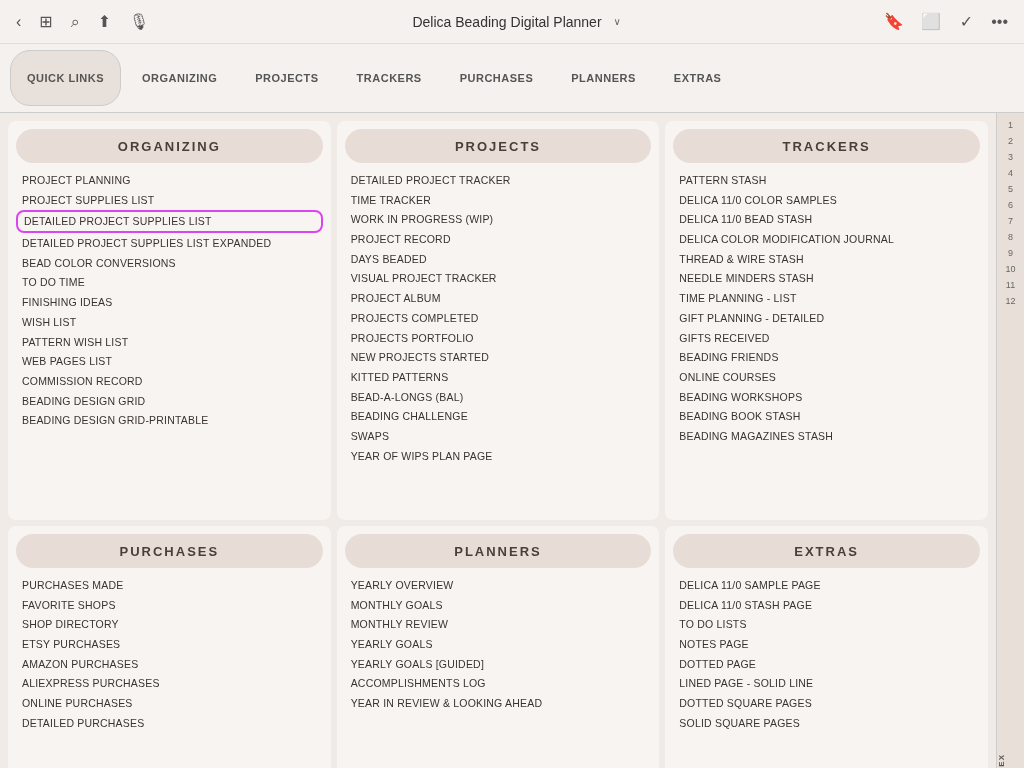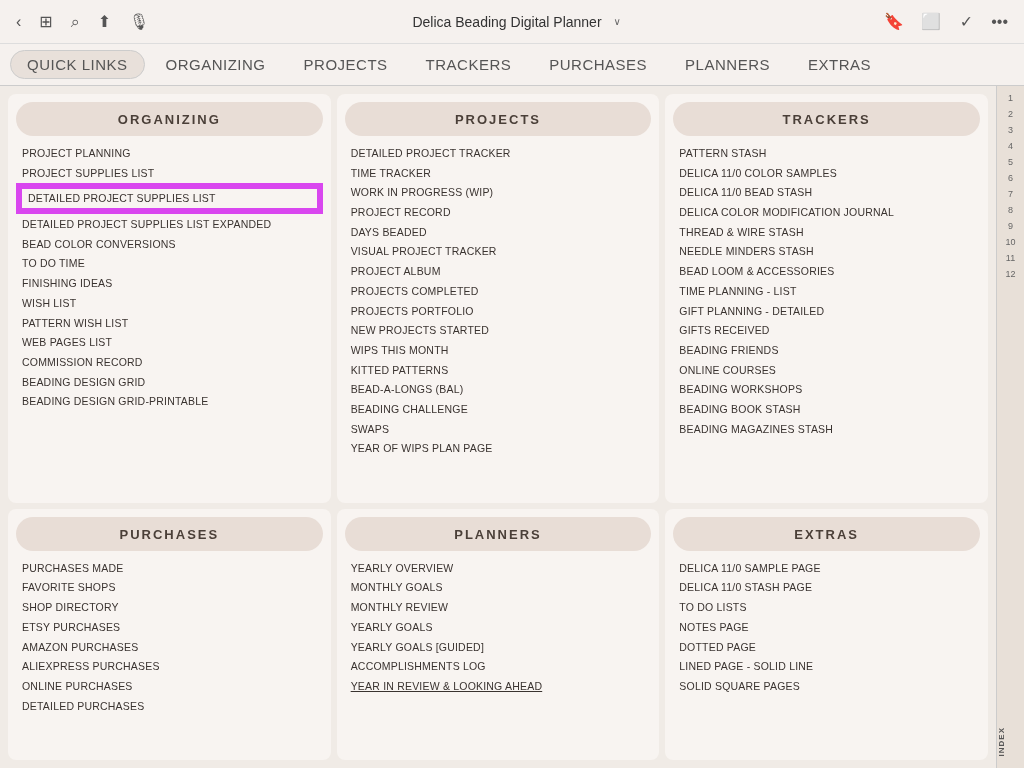--- a/index.html
+++ b/index.html
@@ -50,24 +50,24 @@
     
     .nav-tabs {
       background: #f5f1ee;
       border-bottom: 1px solid #ccc;
       display: flex;
       align-items: center;
       padding: 6px 10px;
       gap: 4px;
     }
     .nav-tab {
-      padding: 5px 16px;
+      padding: 21px 16px;
       border-radius: 20px;
-      font-size: 15px;
-      font-weight: 400;
+      font-size: 11px;
+      font-weight: 700;
       letter-spacing: 0.5px;
       color: #555;
       background: transparent;
       cursor: pointer;
       border: 1px solid transparent;
     }
     .nav-tab.active {
       background: #e8e0da;
       border-color: #ccc;
     }
@@ -159,22 +159,22 @@
       font-size: 10.5px;
       color: #3a3330;
       padding: 2px 0;
       cursor: pointer;
       letter-spacing: 0.2px;
       line-height: 1.4;
     }
 
     
     .section-item.highlighted {
-      border: 6px solid #d946ef;
-      border-radius: 0;
+      border: 2px solid #d946ef;
+      border-radius: 8px;
       padding: 2px 6px;
       margin: 0 -6px;
       color: #3a3330;
     }
 
     
     .section-organizing { grid-row: 1; grid-column: 1; }
     .section-projects { grid-row: 1; grid-column: 2; }
     .section-trackers { grid-row: 1; grid-column: 3; }
     .section-purchases { grid-row: 2; grid-column: 1; }
@@ -246,41 +246,39 @@
       <div class="section-item">DETAILED PROJECT TRACKER</div>
           <div class="section-item">TIME TRACKER</div>
           <div class="section-item">WORK IN PROGRESS (WIP)</div>
           <div class="section-item">PROJECT RECORD</div>
           <div class="section-item">DAYS BEADED</div>
           <div class="section-item">VISUAL PROJECT TRACKER</div>
           <div class="section-item">PROJECT ALBUM</div>
           <div class="section-item">PROJECTS COMPLETED</div>
           <div class="section-item">PROJECTS PORTFOLIO</div>
           <div class="section-item">NEW PROJECTS STARTED</div>
-          <div class="section-item">WIPS THIS MONTH</div>
           <div class="section-item">KITTED PATTERNS</div>
           <div class="section-item">BEAD-A-LONGS (BAL)</div>
           <div class="section-item">BEADING CHALLENGE</div>
           <div class="section-item">SWAPS</div>
           <div class="section-item">YEAR OF WIPS PLAN PAGE</div>
         </div>
     </div>
 
     <div class="section section-trackers">
       <div class="section-header">
         <span>TRACKERS</span>
       </div>
       <div class="section-items">
       <div class="section-item">PATTERN STASH</div>
           <div class="section-item">DELICA 11/0 COLOR SAMPLES</div>
           <div class="section-item">DELICA 11/0 BEAD STASH</div>
           <div class="section-item">DELICA COLOR MODIFICATION JOURNAL</div>
           <div class="section-item">THREAD &amp; WIRE STASH</div>
           <div class="section-item">NEEDLE MINDERS STASH</div>
-          <div class="section-item">BEAD LOOM &amp; ACCESSORIES</div>
           <div class="section-item">TIME PLANNING - LIST</div>
           <div class="section-item">GIFT PLANNING - DETAILED</div>
           <div class="section-item">GIFTS RECEIVED</div>
           <div class="section-item">BEADING FRIENDS</div>
           <div class="section-item">ONLINE COURSES</div>
           <div class="section-item">BEADING WORKSHOPS</div>
           <div class="section-item">BEADING BOOK STASH</div>
           <div class="section-item">BEADING MAGAZINES STASH</div>
         </div>
     </div>
@@ -305,35 +303,36 @@
       <div class="section-header">
         <span>PLANNERS</span>
       </div>
       <div class="section-items">
       <div class="section-item">YEARLY OVERVIEW</div>
           <div class="section-item">MONTHLY GOALS</div>
           <div class="section-item">MONTHLY REVIEW</div>
           <div class="section-item">YEARLY GOALS</div>
           <div class="section-item">YEARLY GOALS [GUIDED]</div>
           <div class="section-item">ACCOMPLISHMENTS LOG</div>
-          <div class="section-item" style="text-decoration: underline;">YEAR IN REVIEW &amp; LOOKING AHEAD</div>
+          <div class="section-item" style="">YEAR IN REVIEW &amp; LOOKING AHEAD</div>
         </div>
     </div>
 
     <div class="section section-extras">
       <div class="section-header">
         <span>EXTRAS</span>
       </div>
       <div class="section-items">
       <div class="section-item">DELICA 11/0 SAMPLE PAGE</div>
           <div class="section-item">DELICA 11/0 STASH PAGE</div>
           <div class="section-item">TO DO LISTS</div>
           <div class="section-item">NOTES PAGE</div>
           <div class="section-item">DOTTED PAGE</div>
           <div class="section-item">LINED PAGE - SOLID LINE</div>
+          <div class="section-item">DOTTED SQUARE PAGES</div>
           <div class="section-item">SOLID SQUARE PAGES</div>
         </div>
     </div>
 
   </div>
 
   <div class="side-index">
   <div class="index-item">1</div>
       <div class="index-item">2</div>
       <div class="index-item">3</div>

